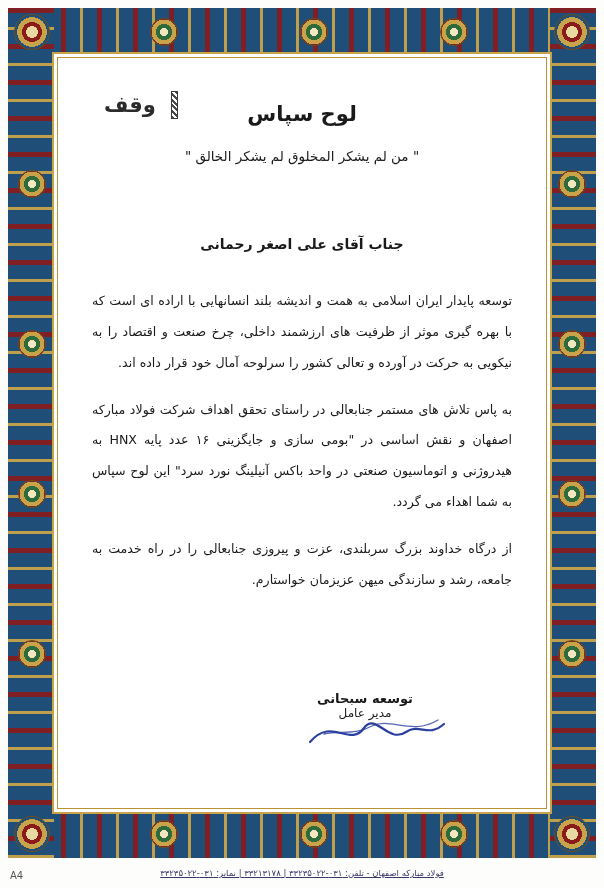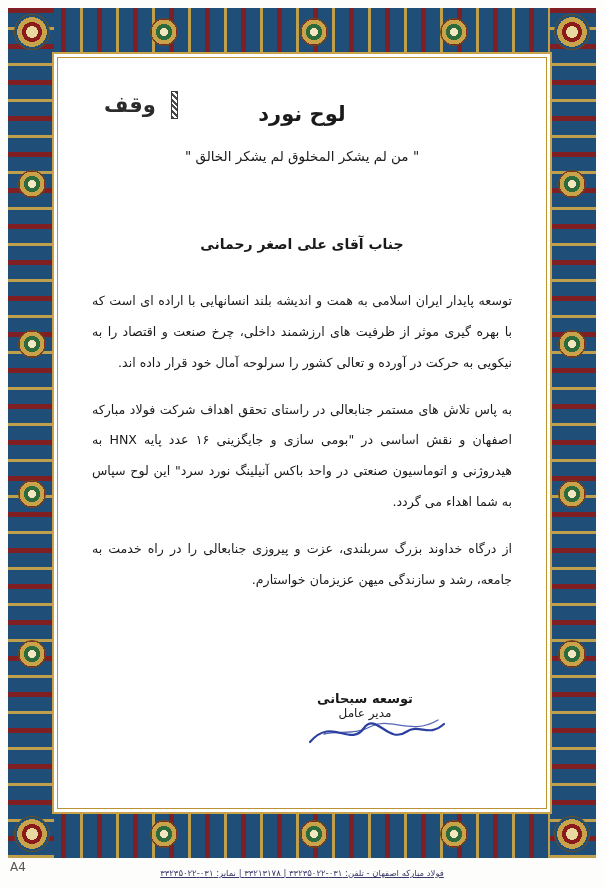--- a/index.html
+++ b/index.html
@@ -247,22 +247,22 @@
     justify-content: center;
     font-size: 8.5px;
     color: #3a3a6a;
     direction: rtl;
     letter-spacing: 0.2px;
     text-decoration: underline;
   }
   .footer-code {
     position: absolute;
     left: 10px;
-    bottom: 14px;
-    font-size: 12px;
+    bottom: 7px;
+    font-size: 10px;
     color: #555;
   }
 </style>
 </head>
 <body>
 
 <div class="page">
 
   <div class="frame-outer"></div>
   <div class="frame-band band-top"></div>
@@ -292,21 +292,21 @@
 
   <div class="frame-inner-gold"></div>
 
   <div class="content">
 
     <div class="logo">
       <span class="logo-mark"></span>
       <span class="logo-word">وقف</span>
     </div>
 
-    <div class="doc-title">لوح نورد</div>
+    <div class="doc-title">لوح سپاس</div>
 
     <div class="hadith">" من لم یشکر المخلوق لم یشکر الخالق "</div>
 
     <div class="addressee">جناب آقای علی اصغر رحمانی</div>
 
     <div class="body-block">
       <p>توسعه پایدار ایران اسلامی به همت و اندیشه بلند انسانهایی با اراده ای است که با بهره گیری موثر از ظرفیت های ارزشمند داخلی، چرخ صنعت و اقتصاد را به نیکویی به حرکت در آورده و تعالی کشور را سرلوحه آمال خود قرار داده اند.</p>
       <p>به پاس تلاش های مستمر جنابعالی در راستای تحقق اهداف شرکت فولاد مبارکه اصفهان و نقش اساسی در "بومی سازی و جایگزینی ۱۶ عدد پایه HNX به هیدروژنی و اتوماسیون صنعتی در واحد باکس آنیلینگ نورد سرد" این لوح سپاس به شما اهداء می گردد.</p>
       <p>از درگاه خداوند بزرگ سربلندی، عزت و پیروزی جنابعالی را در راه خدمت به جامعه، رشد و سازندگی میهن عزیزمان خواستارم.</p>
     </div>

